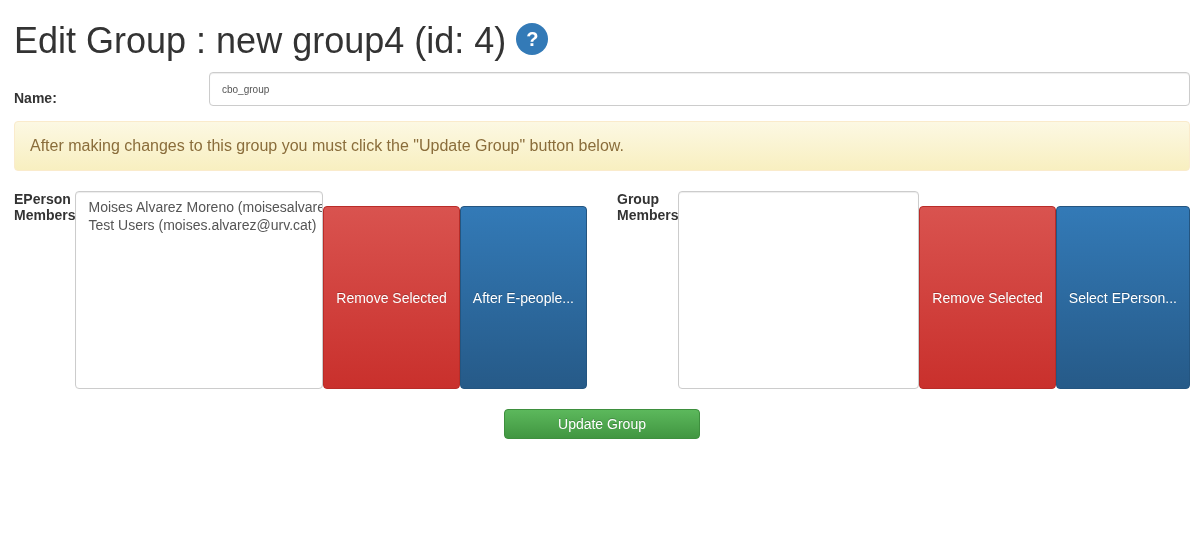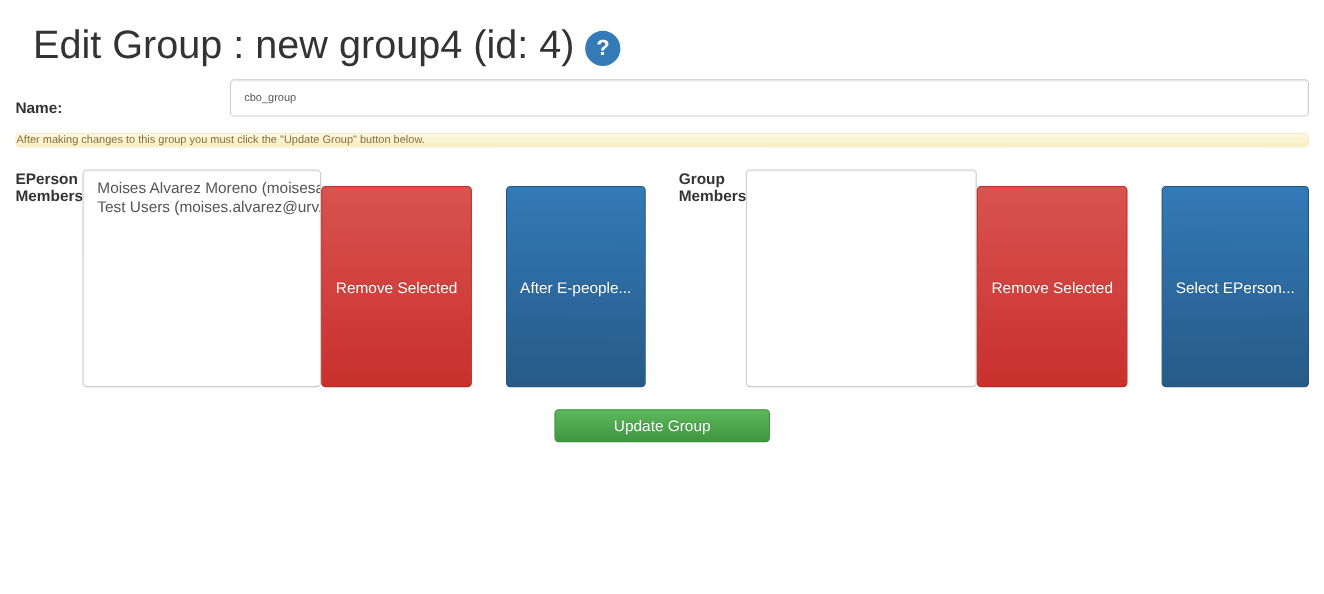--- a/index.html
+++ b/index.html
@@ -10,23 +10,23 @@
     body {
       font-family: "Helvetica Neue", Helvetica, Arial, sans-serif;
       background: #fff;
       color: #333;
       padding: 0 14px 14px 14px;
     }
     h1 {
       font-size: 36px;
       font-weight: 500;
       color: #333;
-      margin: 20px 0 10px 16px;
+      margin: 20px 0 10px 0;
       display: flex;
-      align-items: flex-end;
+      align-items: center;
       gap: 10px;
     }
     .help-icon {
       display: inline-flex;
       align-items: center;
       justify-content: center;
       width: 32px;
       height: 32px;
       background: #337ab7;
       border-radius: 50%;
@@ -54,27 +54,28 @@
       height: 34px;
       padding: 6px 12px;
       font-size: 10px;
       color: #555;
       background-color: #fff;
       border: 1px solid #ccc;
       border-radius: 4px;
       box-shadow: inset 0 1px 1px rgba(0,0,0,0.075);
     }
     .alert {
+      padding: 15px;
       margin-bottom: 20px;
       border: 1px solid #faebcc;
       border-radius: 4px;
       color: #8a6d3b;
       background-color: #fcf8e3;
       background-image: linear-gradient(to bottom, #fcf8e3 0%, #f8efc0 100%);
-      font-size: 10px;
+      font-size: 16px;
     }
     .columns {
       display: flex;
       gap: 30px;
     }
     .col {
       flex: 1;
       display: flex;
       flex-direction: row;
     }
@@ -97,21 +98,20 @@
       font-family: inherit;
     }
     .member-select option {
       padding: 1px 0;
       color: #555;
     }
     .button-row {
       display: flex;
       justify-content: space-between;
       margin-top: 15px;
-      gap: 31px;
     }
     .btn {
       display: inline-block;
       padding: 6px 12px;
       font-size: 14px;
       font-weight: 400;
       text-align: center;
       white-space: nowrap;
       vertical-align: middle;
       border: 1px solid transparent;

